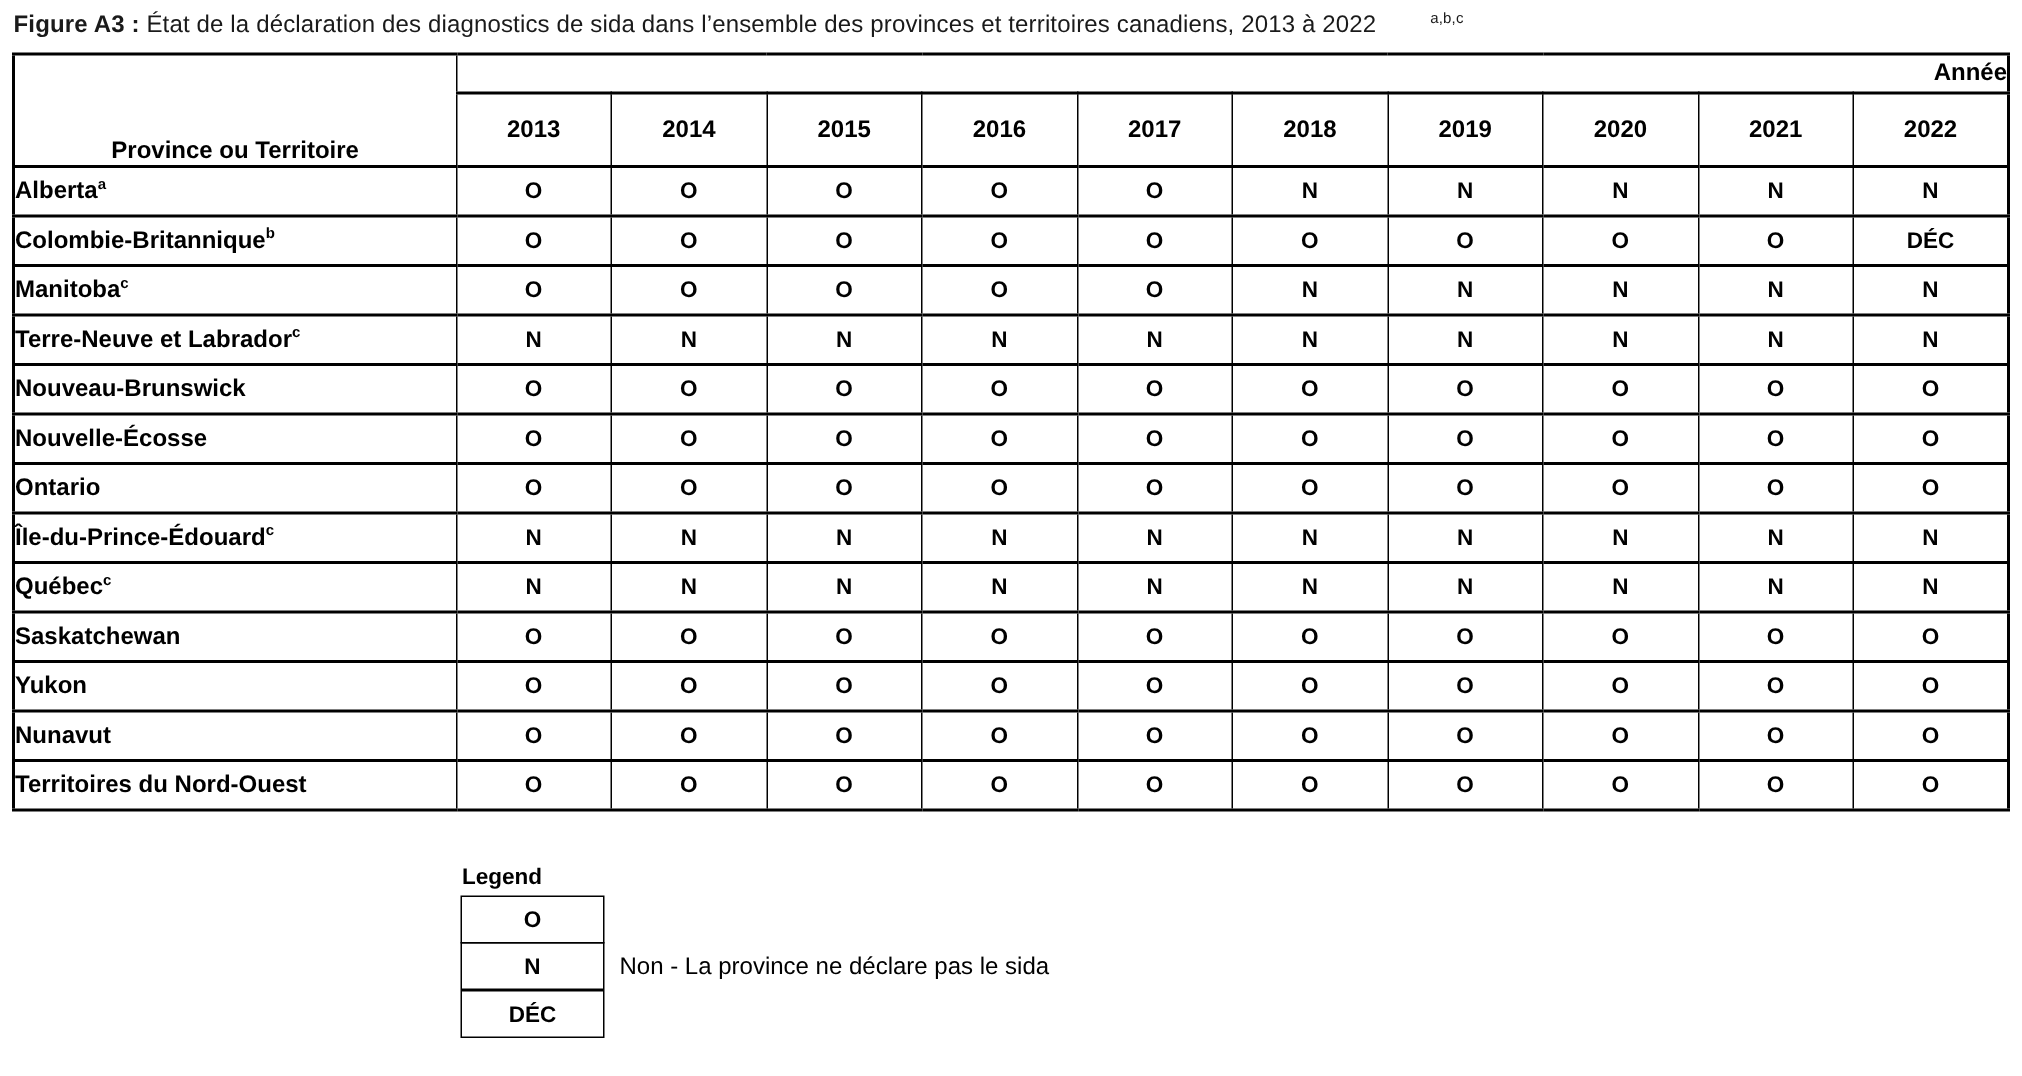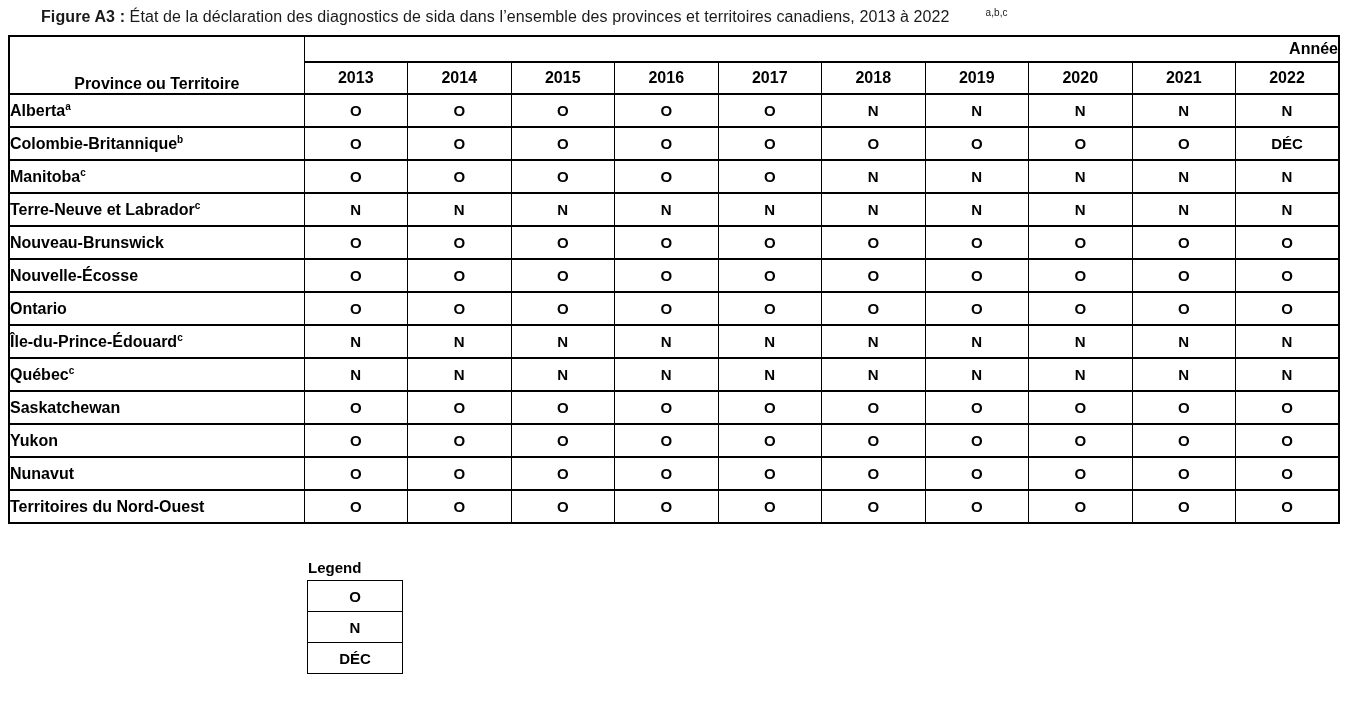--- a/index.html
+++ b/index.html
@@ -14,21 +14,21 @@
   .page { position: relative; width: 1348px; height: 717px; }
 
   
   .figure-title {
     margin: 8px 0 0 9px;
     font-size: 16px;
     color: #1a1a1a;
     letter-spacing: 0.1px;
     white-space: nowrap;
   }
-  .figure-title .prefix { font-weight: bold; margin-left: 32px; }
+  .figure-title .prefix { font-weight: bold; }
   .figure-title sup { font-size: 10px; line-height: 0; padding-left: 36px; }
 
   
   table.main {
     border-collapse: collapse;
     table-layout: fixed;
     width: 1332px;
     margin: 9px 0 0 8px;
     border: 2px solid #000;
   }
@@ -47,21 +47,21 @@
     font-size: 16px;
     padding-bottom: 8px;
   }
   .annee-th {
     height: 26px;
     text-align: right;
     font-weight: bold;
     font-size: 16px;
   }
   .year-th {
-    height: 32px;
+    height: 49px;
     font-weight: bold;
     font-size: 16px;
   }
   tbody td { height: 33px; }
   .province-cell {
     text-align: left;
     font-weight: bold;
     font-size: 16px;
     padding-left: 5px;
     white-space: nowrap;
@@ -302,19 +302,20 @@
   </table>
 
   <div class="legend">
     <div class="legend-title">Legend</div>
 
     <div class="legend-row first">
       <div class="legend-symbol">O</div>
     </div>
     <div class="legend-row">
       <div class="legend-symbol">N</div>
+      <div class="legend-desc">Non - La province ne déclare pas le sida</div>
     </div>
     <div class="legend-row">
       <div class="legend-symbol">DÉC</div>
     </div>
   </div>
 
 </div>
 
 </body></html>

